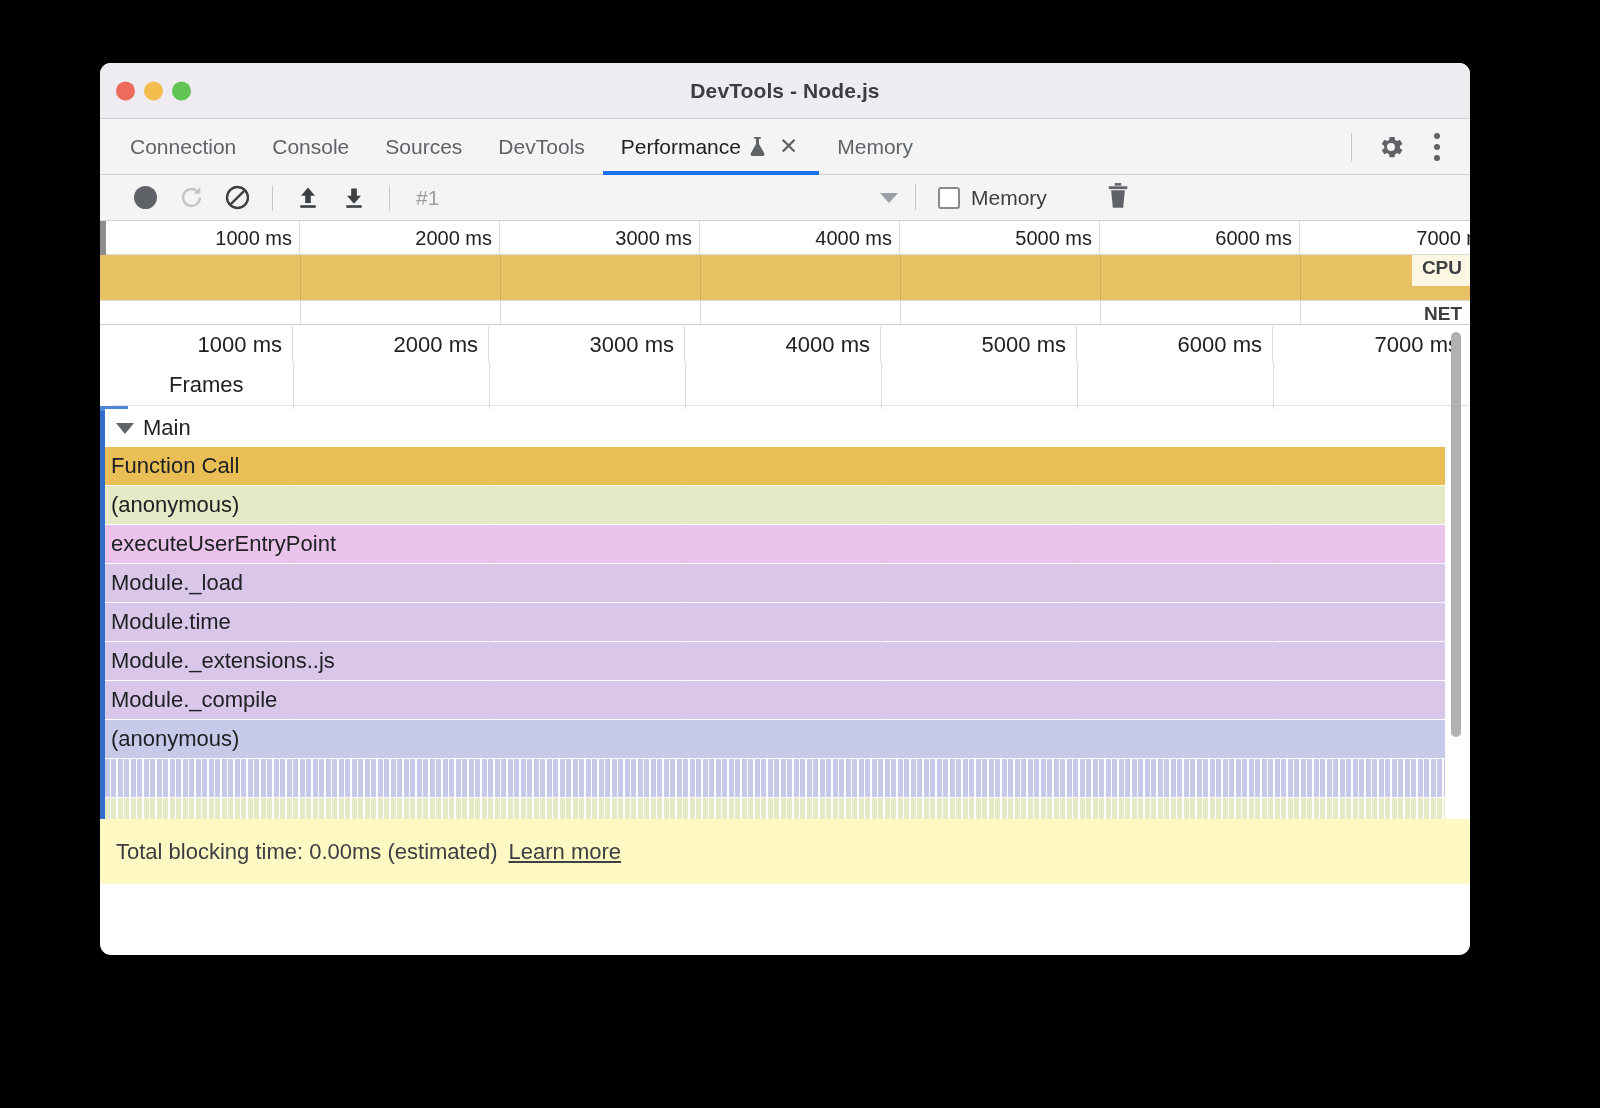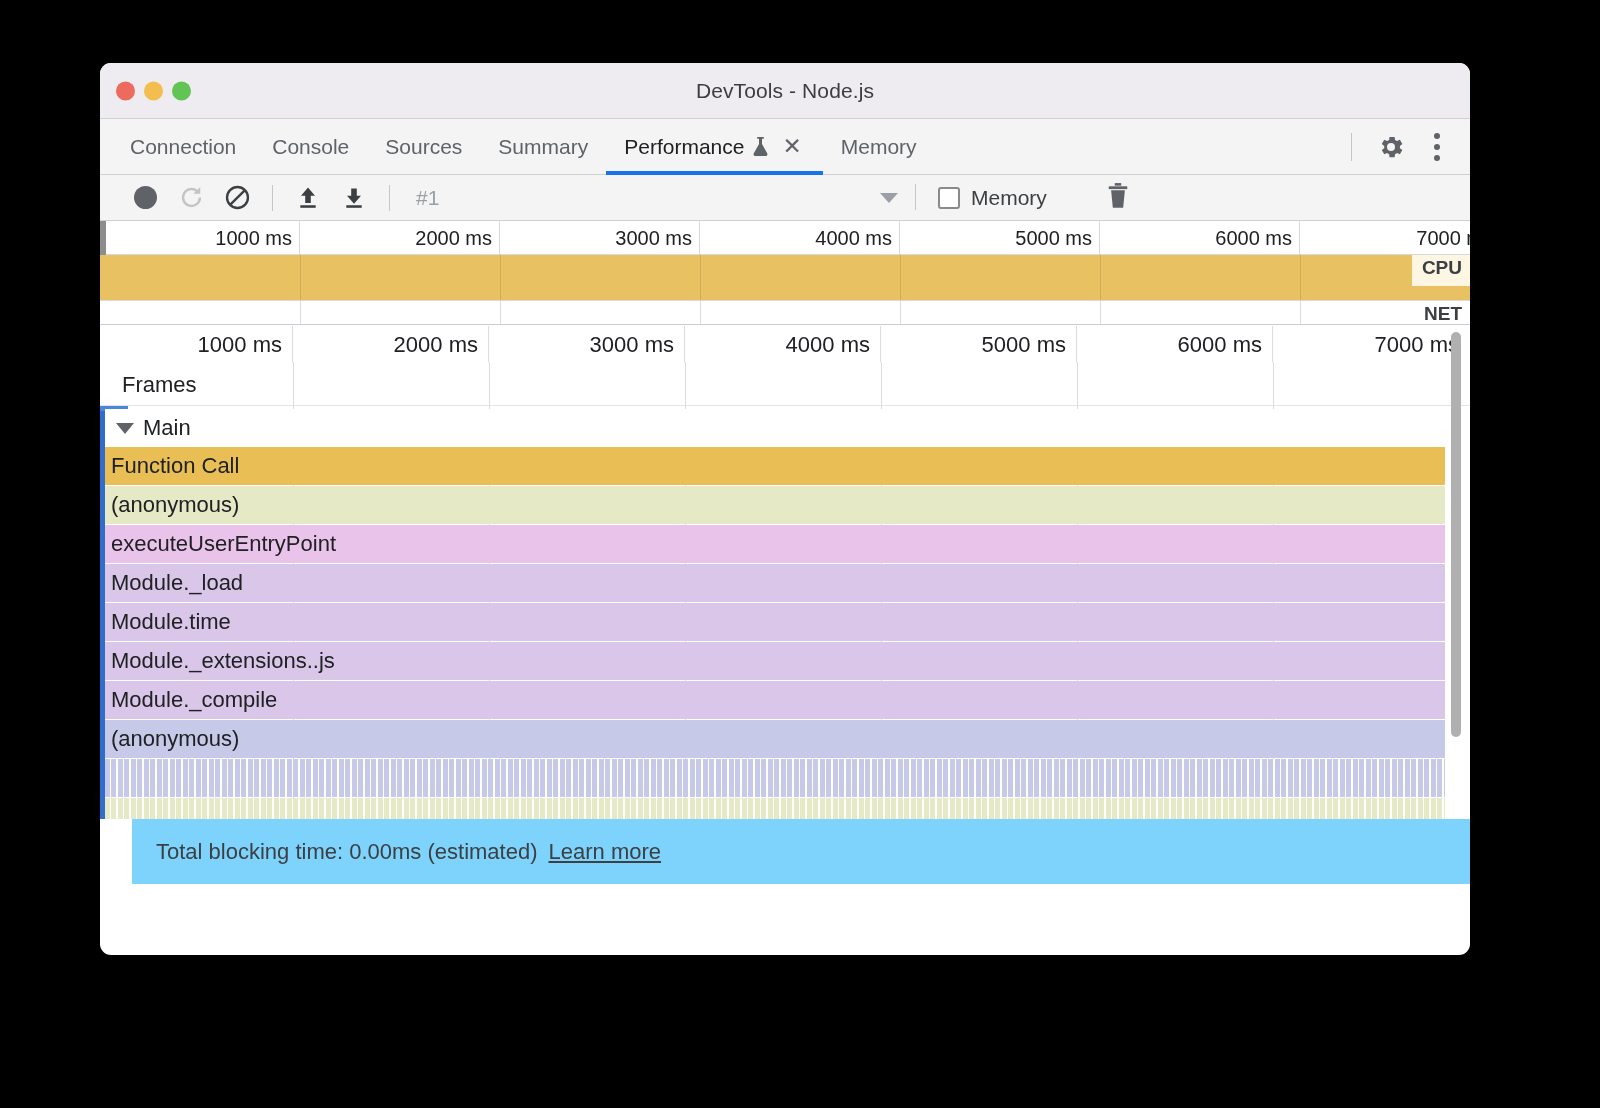--- a/index.html
+++ b/index.html
@@ -28,21 +28,21 @@
     border-bottom: 1px solid #d2d0d4;
     display: flex; align-items: center;
   }
   .lights { position: absolute; left: 16px; top: 50%; transform: translateY(-50%); display: flex; gap: 9px; }
   .light { width: 19px; height: 19px; border-radius: 50%; }
   .light.red { background: #ec6b5e; }
   .light.yellow { background: #f4be4f; }
   .light.green { background: #61c454; }
   .win-title {
     width: 100%; text-align: center;
-    font-size: 21px; font-weight: normal; color: #3c3c41;
+    font-size: 21px; font-weight: bold; color: #3c3c41;
     letter-spacing: .1px;
   }
 
   
   .tabbar {
     position: relative; height: 56px;
     background: #f4f4f4;
     border-bottom: 1px solid #cfcfcf;
     display: flex; align-items: stretch;
     padding-left: 12px;
@@ -141,23 +141,23 @@
     position: absolute; top: 0; height: 36px;
     border-right: 1px solid #dcdcdc;
     font-size: 22px; color: #202124;
     text-align: right; padding-right: 10px;
     line-height: 38px;
   }
   .fc-body { position: relative; height: 457px; }
   .fc-gridline { position: absolute; top: 0; bottom: 0; width: 1px; background: #dcdcdc; }
 
   .grp-frames {
-    position: absolute; left: 0; top: 0; width: 100%; height: 44px;
+    position: absolute; left: 11px; top: 0; width: 100%; height: 44px;
     font-size: 22px; color: #202124;
-    padding-left: 22px; line-height: 46px;
+    padding-left: 58px; line-height: 46px;
     border-bottom: 1px solid #e4e4e4;
   }
   .grp-main-bar { position: absolute; left: 0; top: 44px; width: 5px; bottom: 0; background: #2f6ccb; }
   .grp-main-top { position: absolute; left: 0; top: 44px; width: 28px; height: 5px; background: #4b86d8; }
   .grp-main-hdr {
     position: absolute; left: 5px; top: 47px; right: 0; height: 38px;
     font-size: 22px; color: #202124;
     display: flex; align-items: center; gap: 9px;
     padding-left: 11px;
     background: #fff;
@@ -202,24 +202,24 @@
   .btab {
     display: flex; align-items: center; padding: 0 18px;
     font-size: 22px; color: #5f6368; position: relative; white-space: nowrap;
   }
   .btab.active { color: #202124; }
   .btab.active::after {
     content: ""; position: absolute; left: 0; right: 0; bottom: -1px;
     height: 3px; background: #1a73e8;
   }
   .statusbar {
-    height: 65px; background: #7dd3fc;
+    height: 65px; background: #fef9c3;
     display: flex; align-items: center; gap: 11px;
-    padding-left: 24px;
-    font-size: 22px; color: #3c4043; margin-left: 32px;
+    padding-left: 16px;
+    font-size: 22px; color: #3c4043;
   }
   .status-link { color: #3c4043; text-decoration: underline; }
 </style>
 </head>
 <body>
 
 <div id="root">
   <div class="window">
 
     <div class="titlebar">
@@ -235,21 +235,21 @@
       <div class="tab">
         <span>Connection</span>
       </div>
       <div class="tab">
         <span>Console</span>
       </div>
       <div class="tab">
         <span>Sources</span>
       </div>
       <div class="tab">
-        <span>Summary</span>
+        <span>DevTools</span>
       </div>
       <div class="tab active">
         <span>Performance</span>
         <span class="flask-icon">
           <svg width="17" height="21" viewBox="0 0 17 21">
             <path d="M5.2 1h6.6v1.8H10V8l5.2 9.2c.7 1.3-.2 2.8-1.6 2.8H3.4c-1.4 0-2.3-1.5-1.6-2.8L7 8V2.8H5.2z" fill="#5f6368"></path>
           </svg>
         </span>
         <span class="close-x">✕</span>
       </div>

